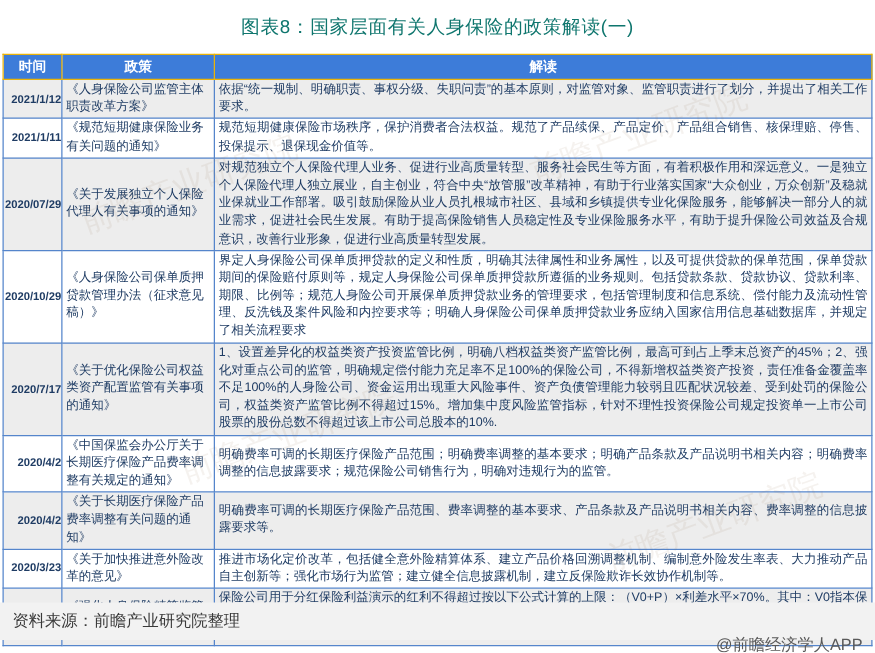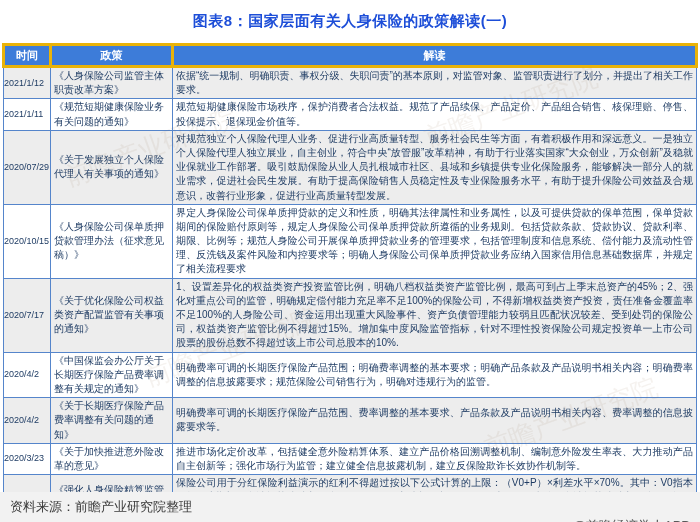--- a/index.html
+++ b/index.html
@@ -8,22 +8,22 @@
     background: #ffffff;
     font-family: "Liberation Sans", "DejaVu Sans", sans-serif;
     overflow: hidden;
   }
   .page { position: relative; width: 700px; height: 522px; }
 
   .title {
     padding-top: 12px;
     text-align: center;
     font-size: 15px;
-    font-weight: bold;
-    color: #1d4ed8;
+    font-weight: normal;
+    color: #0f766e;
     letter-spacing: 0.5px;
   }
 
   table.policy-table {
     width: 696px;
     margin: 12px 2px 0 2px;
     border-collapse: collapse;
     table-layout: fixed;
     color: #1F3C64;
     font-size: 10px;
@@ -31,46 +31,46 @@
   col.c-time   { width: 47px;  }
   col.c-policy { width: 122px; }
   col.c-interp { width: auto;  }
 
   thead th {
     background: #3D7CD9;
     color: #ffffff;
     font-weight: bold;
     font-size: 11px;
     padding: 2px 2px;
-    border: 3px solid #eab308;
+    border: 1px solid #eab308;
     text-align: center;
   }
   tbody td {
     border: 1px solid #5585CB;
     padding: 1px 3px;
     vertical-align: middle;
     line-height: 1.42;
   }
   tbody tr:nth-child(odd)  { background: #EDEDED; }
   tbody tr:nth-child(even) { background: #FFFFFF; }
 
   td.date {
-    text-align: left;
+    text-align: right;
     font-size: 9px;
-    font-weight: normal;
+    font-weight: bold;
     white-space: nowrap;
     padding: 1px 0;
     margin-left: 43px;
   }
   td.policy { text-align: left; margin-left: 16px; }
   td.interp { text-align: justify; margin-left: 32px; }
 
   .footer {
     position: absolute;
-    left: 0; bottom: 0;
+    left: 0; bottom: 10px;
     width: 700px; height: 30px;
     background: #F2F2F2;
     display: flex;
     align-items: center;
     justify-content: space-between;
     padding: 0 10px;
   }
   .footer .source { font-size: 13px; color: #3A3A3A; }
   .footer .brand  { font-size: 13px; color: #595959; margin-top: 38px; }
 
@@ -114,21 +114,21 @@
         <td class="date">2021/1/11</td>
         <td class="policy">《规范短期健康保险业务有关问题的通知》</td>
         <td class="interp">规范短期健康保险市场秩序，保护消费者合法权益。规范了产品续保、产品定价、产品组合销售、核保理赔、停售、投保提示、退保现金价值等。</td>
       </tr>
         <tr>
         <td class="date">2020/07/29</td>
         <td class="policy">《关于发展独立个人保险代理人有关事项的通知》</td>
         <td class="interp">对规范独立个人保险代理人业务、促进行业高质量转型、服务社会民生等方面，有着积极作用和深远意义。一是独立个人保险代理人独立展业，自主创业，符合中央“放管服”改革精神，有助于行业落实国家“大众创业，万众创新”及稳就业保就业工作部署。吸引鼓励保险从业人员扎根城市社区、县域和乡镇提供专业化保险服务，能够解决一部分人的就业需求，促进社会民生发展。有助于提高保险销售人员稳定性及专业保险服务水平，有助于提升保险公司效益及合规意识，改善行业形象，促进行业高质量转型发展。</td>
       </tr>
         <tr>
-        <td class="date">2020/10/15</td>
+        <td class="date">2020/10/29</td>
         <td class="policy">《人身保险公司保单质押贷款管理办法（征求意见稿）》</td>
         <td class="interp">界定人身保险公司保单质押贷款的定义和性质，明确其法律属性和业务属性，以及可提供贷款的保单范围，保单贷款期间的保险赔付原则等，规定人身保险公司保单质押贷款所遵循的业务规则。包括贷款条款、贷款协议、贷款利率、期限、比例等；规范人身险公司开展保单质押贷款业务的管理要求，包括管理制度和信息系统、偿付能力及流动性管理、反洗钱及案件风险和内控要求等；明确人身保险公司保单质押贷款业务应纳入国家信用信息基础数据库，并规定了相关流程要求</td>
       </tr>
         <tr>
         <td class="date">2020/7/17</td>
         <td class="policy">《关于优化保险公司权益类资产配置监管有关事项的通知》</td>
         <td class="interp">1、设置差异化的权益类资产投资监管比例，明确八档权益类资产监管比例，最高可到占上季末总资产的45%；2、强化对重点公司的监管，明确规定偿付能力充足率不足100%的保险公司，不得新增权益类资产投资，责任准备金覆盖率不足100%的人身险公司、资金运用出现重大风险事件、资产负债管理能力较弱且匹配状况较差、受到处罚的保险公司，权益类资产监管比例不得超过15%。增加集中度风险监管指标，针对不理性投资保险公司规定投资单一上市公司股票的股份总数不得超过该上市公司总股本的10%.</td>
       </tr>
         <tr>
         <td class="date">2020/4/2</td>

